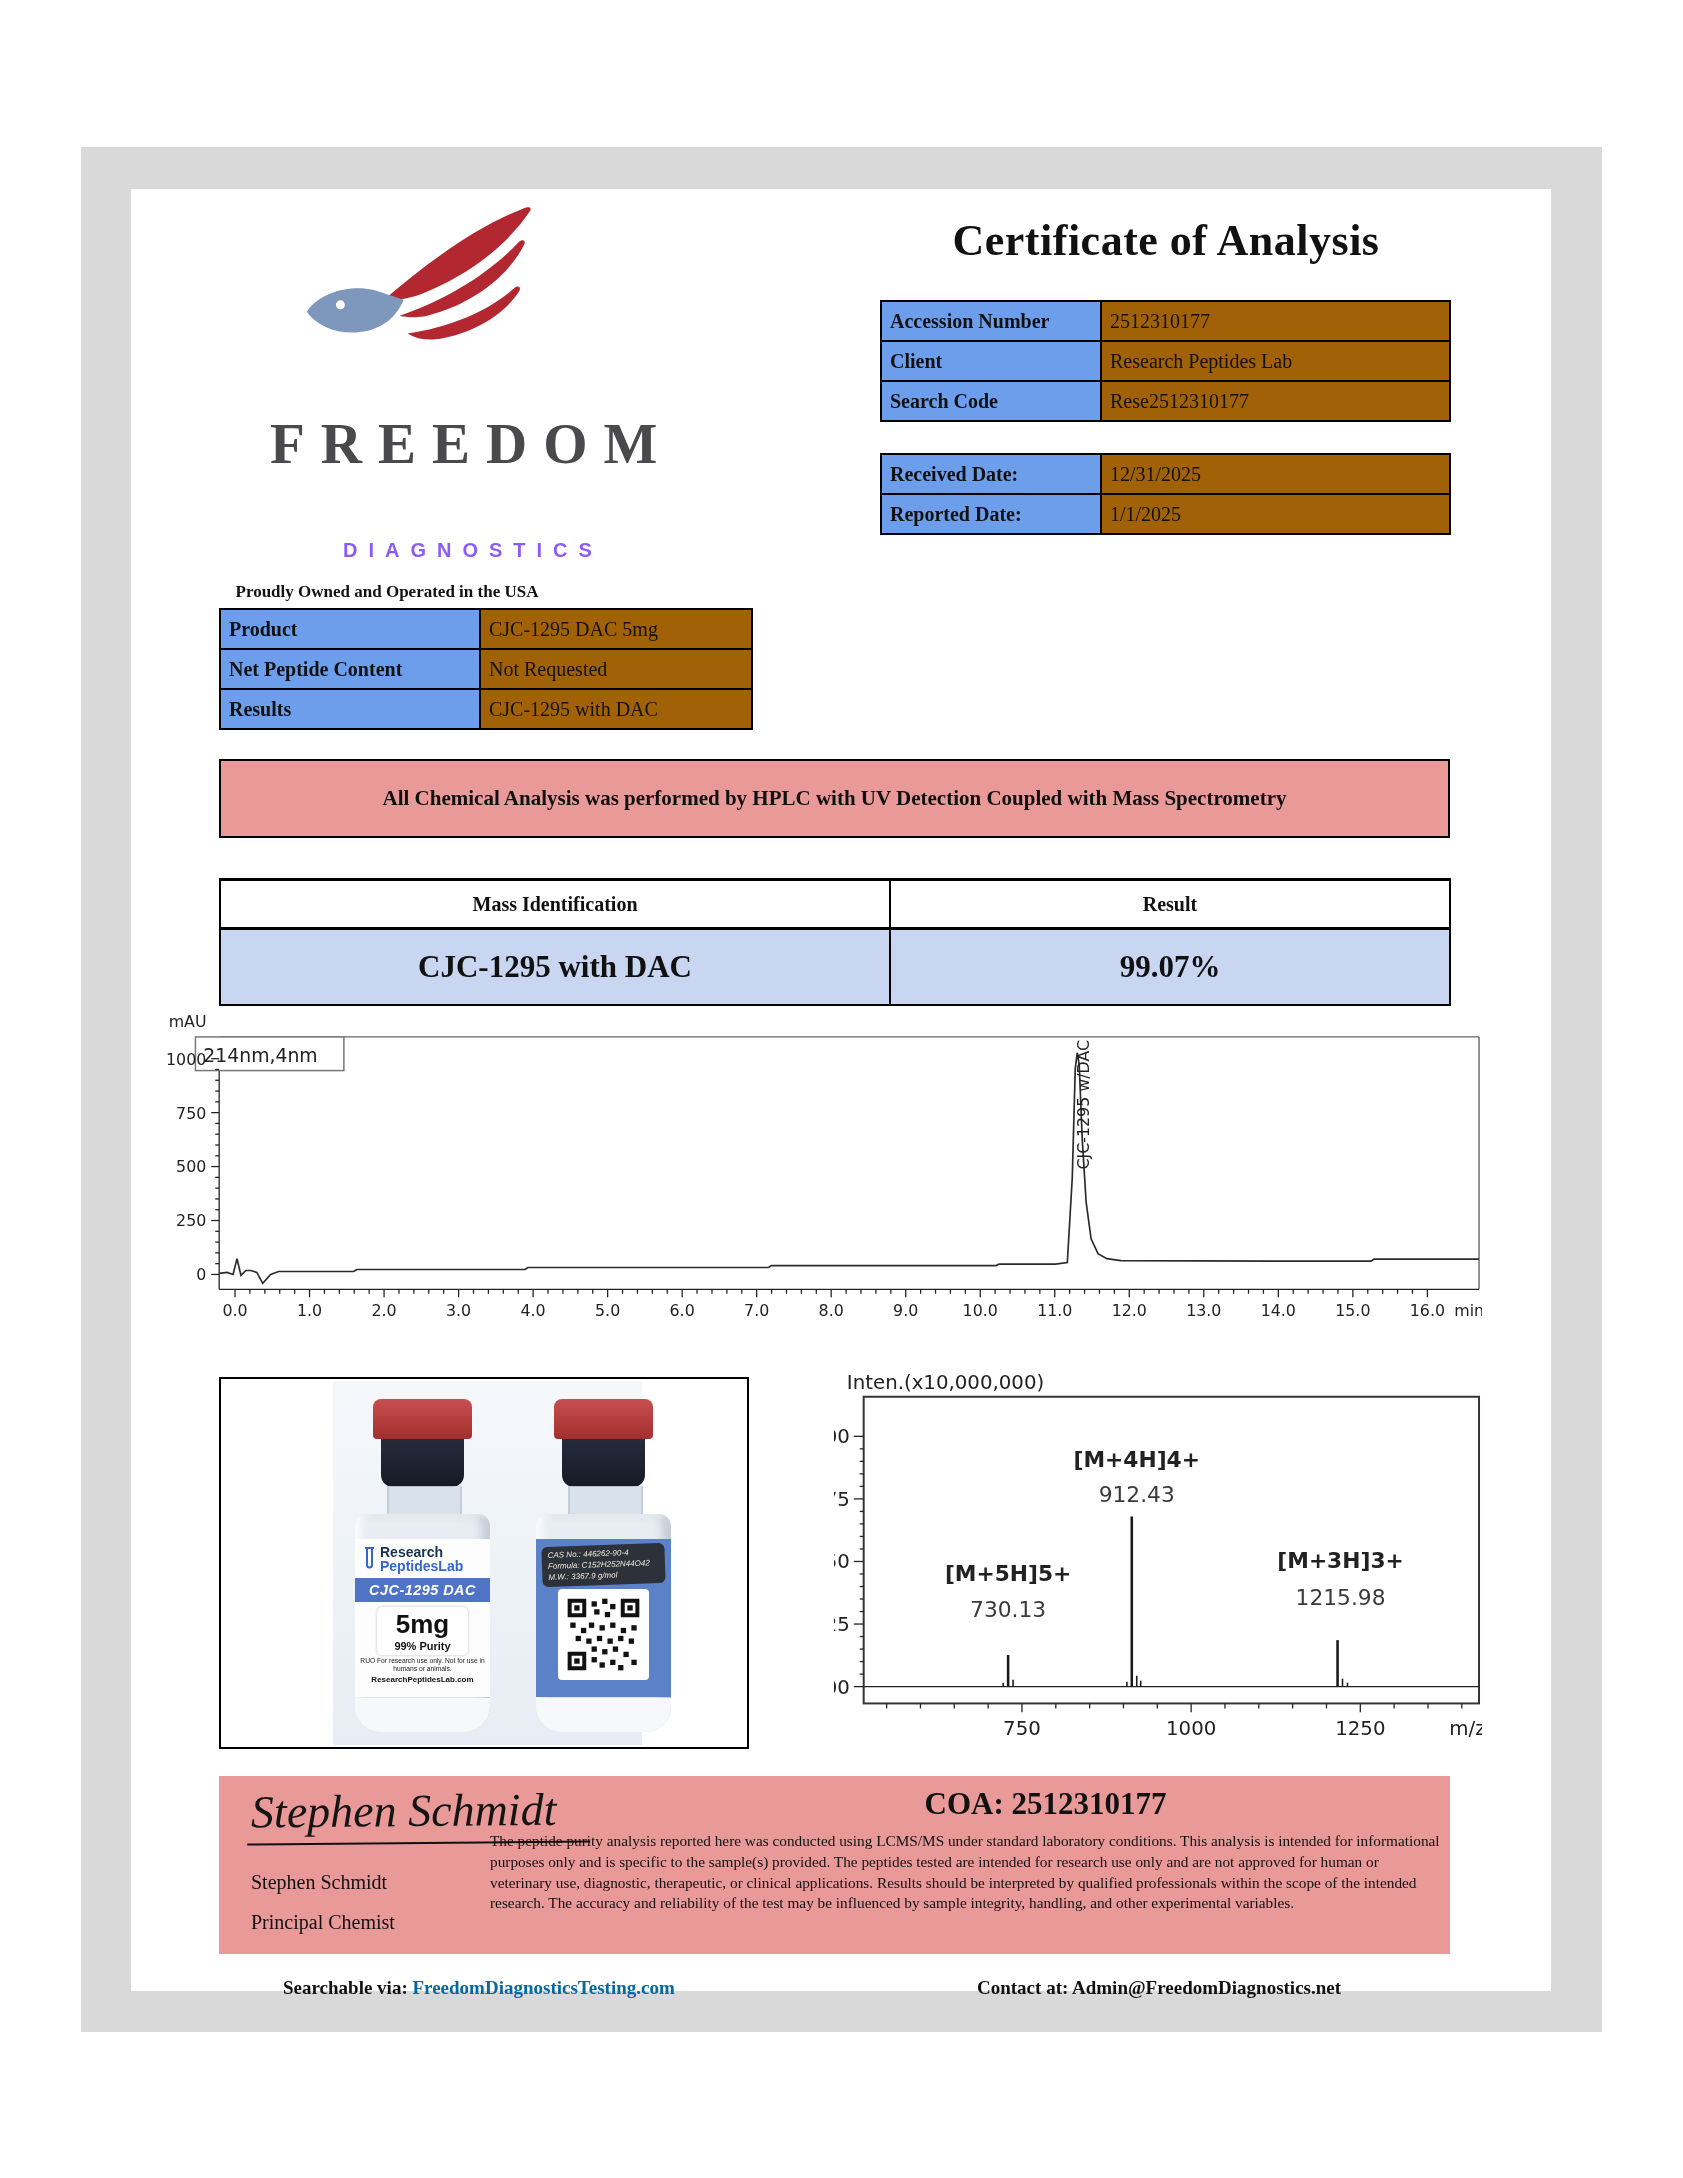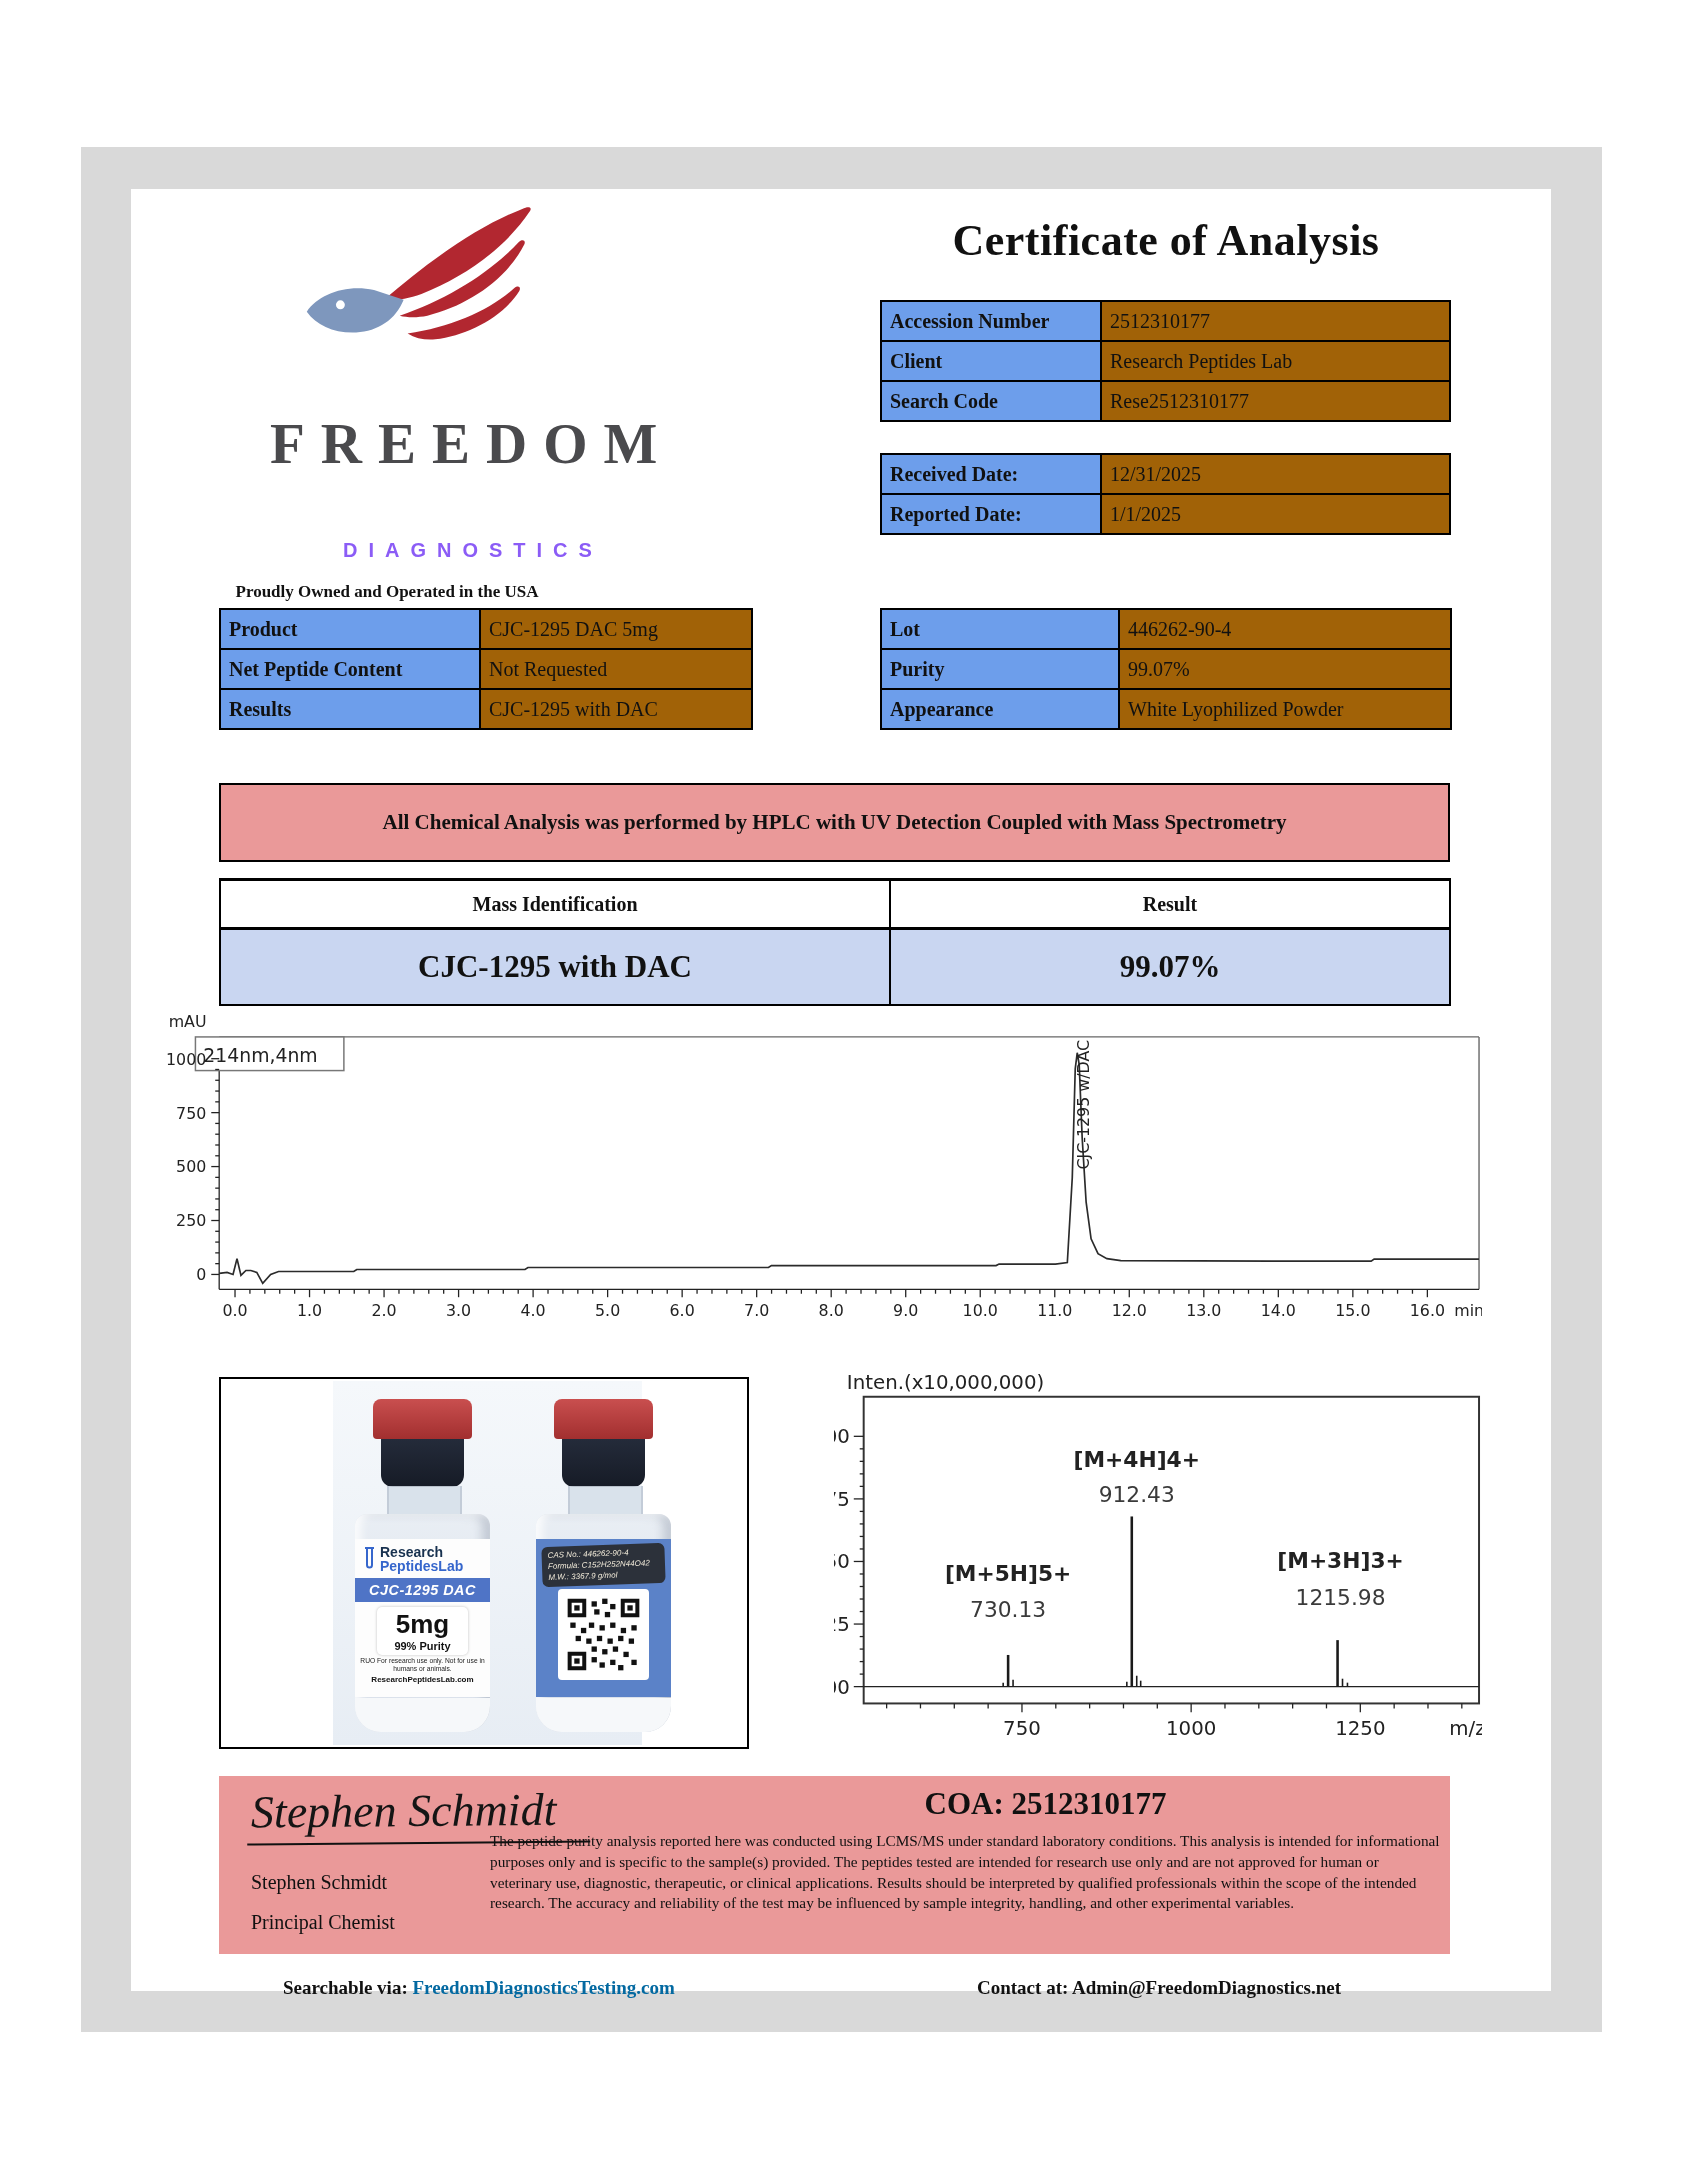--- a/index.html
+++ b/index.html
@@ -19,21 +19,21 @@
   .searchline{font-size:18px;font-weight:bold;}
   .link{color:#0369a1;cursor:pointer;}
 
   
   table.info{border-collapse:collapse;table-layout:fixed;}
   table.info td{border:2px solid #000;height:38px;padding:0 8px;font-size:20px;overflow:hidden;white-space:nowrap;}
   td.lbl{background:#6d9eeb;font-weight:bold;}
   td.val{background:#a16207;}
 
   .banner{background:#ea9999;border:2px solid #000;display:flex;align-items:center;justify-content:center;
-          font-size:21px;font-weight:bold;text-align:center;margin-top:24px;}
+          font-size:21px;font-weight:bold;text-align:center;}
 
   table.result{border-collapse:collapse;table-layout:fixed;}
   table.result td{border:2px solid #000;text-align:center;}
   table.result tr.hdr td{height:44px;font-size:20px;font-weight:bold;background:#fff;border-bottom:3px solid #000;border-top:3px solid #000;}
   table.result tr.dat td{height:72px;font-size:31px;font-weight:bold;background:#c9d6f1;}
 
   
   .chart text{font-family:"DejaVu Sans",sans-serif;font-size:16px;fill:#222;}
   .chart .small{font-size:16px;}
   .chart .det{font-size:19px;}
@@ -162,40 +162,20 @@
             <td class="lbl">Net Peptide Content</td>
         <td class="val">Not Requested</td>
           </tr>
     <tr>
             <td class="lbl">Results</td>
         <td class="val">CJC-1295 with DAC</td>
           </tr>
   </tbody>
       </table>
 
-  <table class="info abs" style="left:749px;top:419px;width:569px;">
-    <colgroup>
-          <col style="width:238px">
-          <col style="width:332px">
-        </colgroup>
-    <tbody>
-          <tr>
-            <td class="lbl">Lot</td>
-        <td class="val">446262-90-4</td>
-          </tr>
-    <tr>
-            <td class="lbl">Purity</td>
-        <td class="val">99.07%</td>
-          </tr>
-    <tr>
-            <td class="lbl">Appearance</td>
-        <td class="val">White Lyophilized Powder</td>
-          </tr>
-  </tbody>
-      </table>
 
   <div class="abs banner" style="left:88px;top:570px;width:1227px;height:75px;">All Chemical Analysis was performed by HPLC with UV Detection Coupled with Mass Spectrometry</div>
 
   <table class="result abs" style="left:88px;top:689px;width:1231px;">
     <colgroup>
           <col style="width:670px">
           <col style="width:560px">
         </colgroup>
     <tbody>
           <tr class="hdr">

